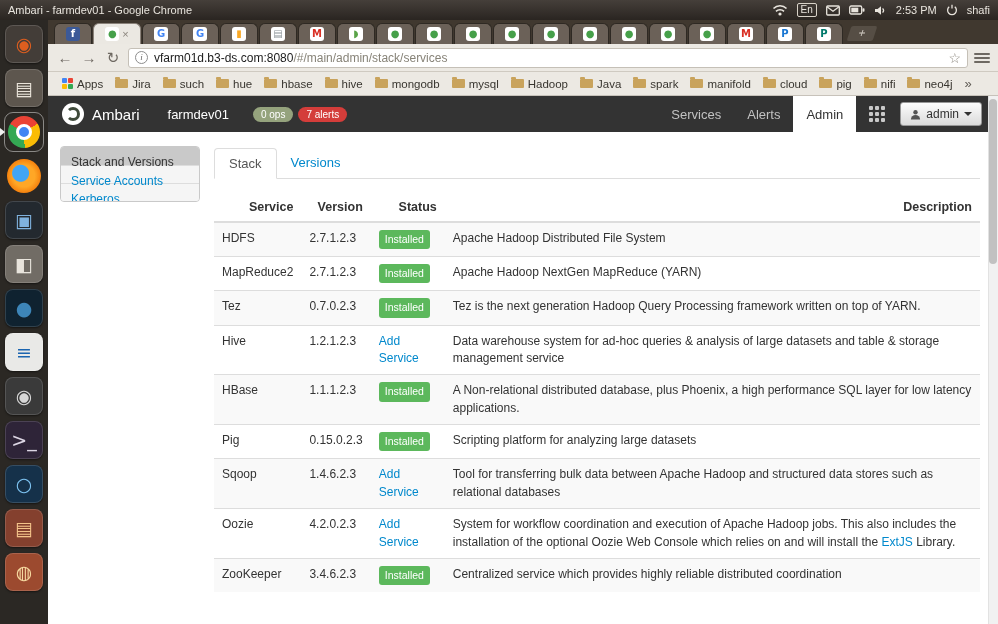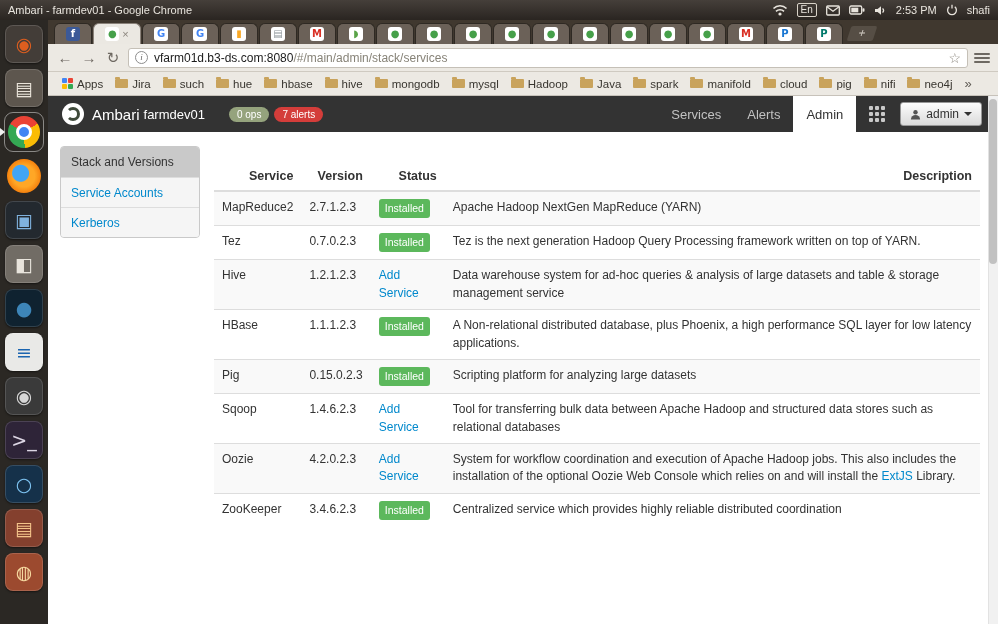--- a/index.html
+++ b/index.html
@@ -65,37 +65,37 @@
   .apps-ico i { width:5px; height:5px; border-radius:1px; }
   .apps-ico i:nth-child(1){background:#4285f4;} .apps-ico i:nth-child(2){background:#ea4335;}
   .apps-ico i:nth-child(3){background:#fbbc05;} .apps-ico i:nth-child(4){background:#34a853;}
   .bm.chevron { color:#5f5b54; font-size:13px; }
 
   
   .page { flex:1; background:#fff; position:relative; overflow:hidden; }
   .am-header { height:36px; background:#333333; display:flex; align-items:center; color:#fff; padding:0 16px 0 14px; }
   .am-logo { width:22px; height:22px; border-radius:50%; background:#fff; margin-right:8px; position:relative; flex:0 0 auto; }
   .am-logo::after { content:""; position:absolute; inset:4px; border-radius:50%; border:3px solid #3f4a3a; border-left-color:transparent; }
-  .am-brand { font-size:15px; margin-right:4px; }
+  .am-brand { font-size:15px; margin-right:28px; }
   .am-cluster { font-size:13px; margin-right:24px; }
   .badge-ops { background:#95a37d; color:#fff; border-radius:9px; font-size:10px; padding:2px 8px; margin-right:5px; }
   .badge-alerts { background:#d43d3a; color:#fff; border-radius:9px; font-size:10px; padding:2px 8px; }
   .am-nav { margin-left:auto; display:flex; align-items:stretch; height:36px; }
   .am-nav-item { display:flex; align-items:center; gap:5px; padding:0 13px; font-size:13px; color:#c2c2c2; }
   .am-nav-item.active { background:#ffffff; color:#333; }
   .nav-badge { background:#d9534f; color:#fff; border-radius:8px; font-size:10px; padding:1px 5px; line-height:12px; }
   .apps-grid { display:grid; grid-template-columns:repeat(3,4px); gap:2px; margin:0 13px; align-self:center; }
   .apps-grid i { width:4px; height:4px; background:#c9c9c9; border-radius:1px; }
   .user-btn { align-self:center; background:linear-gradient(#fdfdfd,#dadada); border:1px solid #979797; border-radius:3px;
     color:#333; font-size:12px; height:24px; display:flex; align-items:center; gap:5px; padding:0 9px; margin-left:2px; }
   .caret { width:0; height:0; border-left:4px solid transparent; border-right:4px solid transparent; border-top:4px solid #333; }
 
   .am-sidebar { position:absolute; left:12px; top:50px; width:140px; border:1px solid #c9c9c9; border-radius:4px;
     overflow:hidden; background:#f5f5f5; }
-  .side-item { height:30px; line-height:30px; padding-left:10px; font-size:12px; color:#0088cc; background:#f5f5f5; border-top:1px solid #ddd; }
+  .side-item { height:18px; line-height:30px; padding-left:10px; font-size:12px; color:#0088cc; background:#f5f5f5; border-top:1px solid #ddd; }
   .side-item:first-child { border-top:none; }
   .side-item.active { background:#c9c9c9; color:#333; }
 
   .am-main { margin-left:166px; margin-right:18px; padding-top:16px; }
   .am-tabs { display:flex; border-bottom:1px solid #ddd; font-size:13px; }
   .am-tab { padding:7px 14px; color:#0088cc; }
   .am-tab.active { background:#fff; border:1px solid #ddd; border-bottom:1px solid #fff; border-radius:4px 4px 0 0;
     color:#555; margin-bottom:-1px; }
 
   .svc-table { width:100%; border-collapse:collapse; margin-top:14px; color:#333; }
@@ -410,31 +410,41 @@
       </div>
     </div>
 
     <div class="am-sidebar">
         <div class="side-item active">Stack and Versions</div>
         <div class="side-item">Service Accounts</div>
         <div class="side-item">Kerberos</div>
       </div>
 
     <div class="am-main">
+      <div class="am-tabs">
+          <div class="am-tab active">Stack</div>
+          <div class="am-tab">Versions</div>
+        </div>
       <table class="svc-table">
         <thead>
             <tr>
               <th>Service</th>
               <th>Version</th>
               <th>Status</th>
               <th>Description</th>
             </tr>
           </thead>
         <tbody>
             <tr class="svc-row">
+              <td class="col-service">HDFS</td>
+              <td class="col-version">2.7.1.2.3</td>
+              <td class="col-status"><span class="badge-installed">Installed</span></td>
+              <td class="col-desc">Apache Hadoop Distributed File System</td>
+            </tr>
+            <tr class="svc-row">
               <td class="col-service">MapReduce2</td>
               <td class="col-version">2.7.1.2.3</td>
               <td class="col-status"><span class="badge-installed">Installed</span></td>
               <td class="col-desc">Apache Hadoop NextGen MapReduce (YARN)</td>
             </tr>
             <tr class="svc-row">
               <td class="col-service">Tez</td>
               <td class="col-version">0.7.0.2.3</td>
               <td class="col-status"><span class="badge-installed">Installed</span></td>
               <td class="col-desc">Tez is the next generation Hadoop Query Processing framework written on top of YARN.</td>

